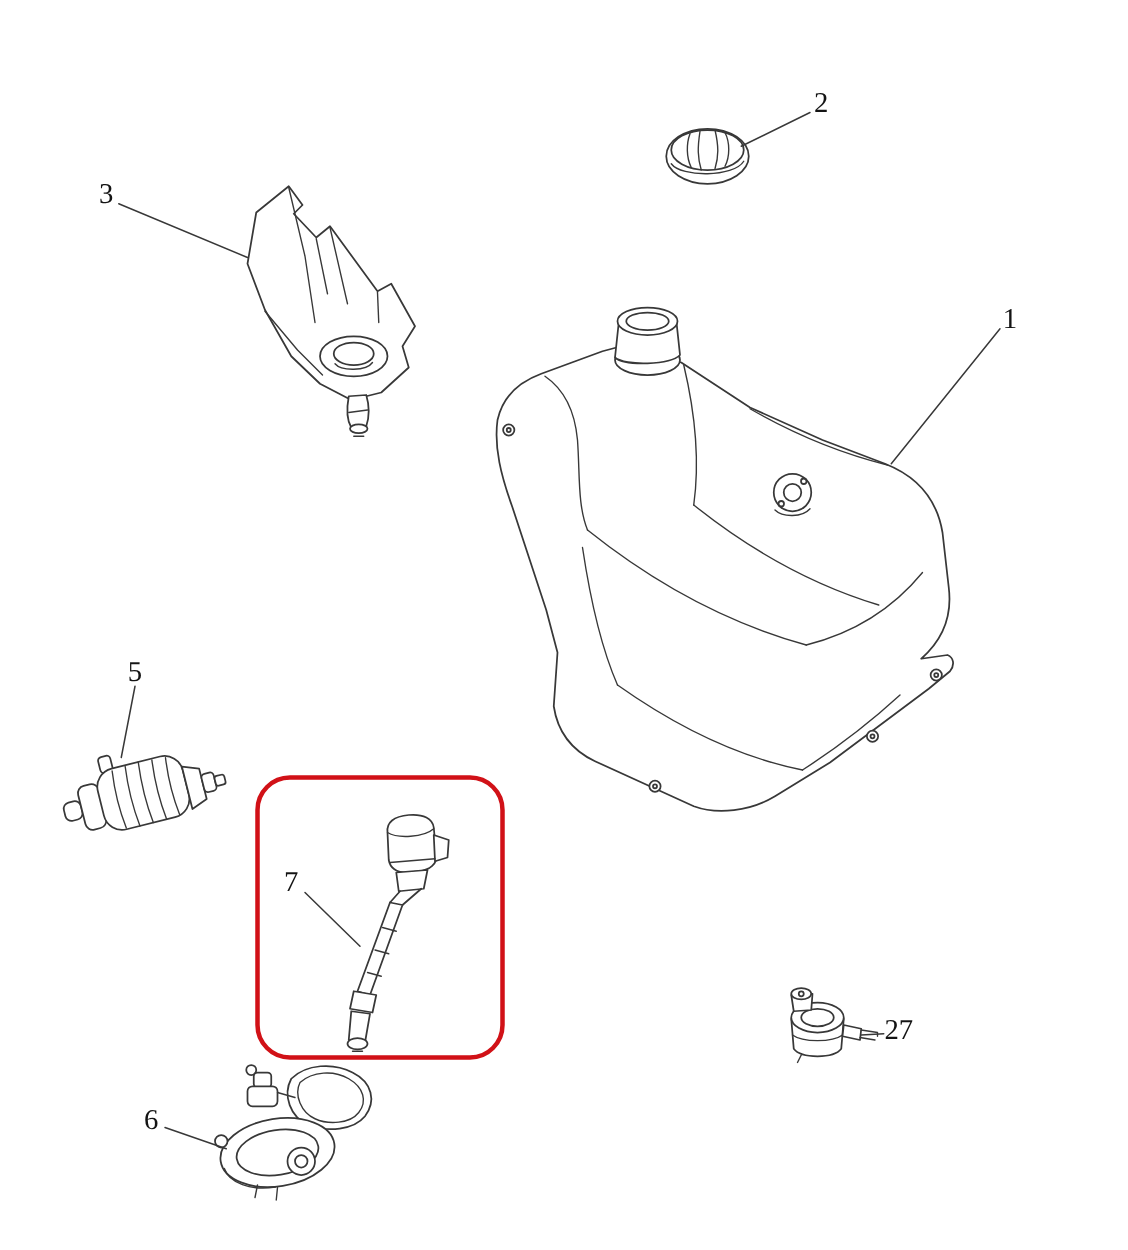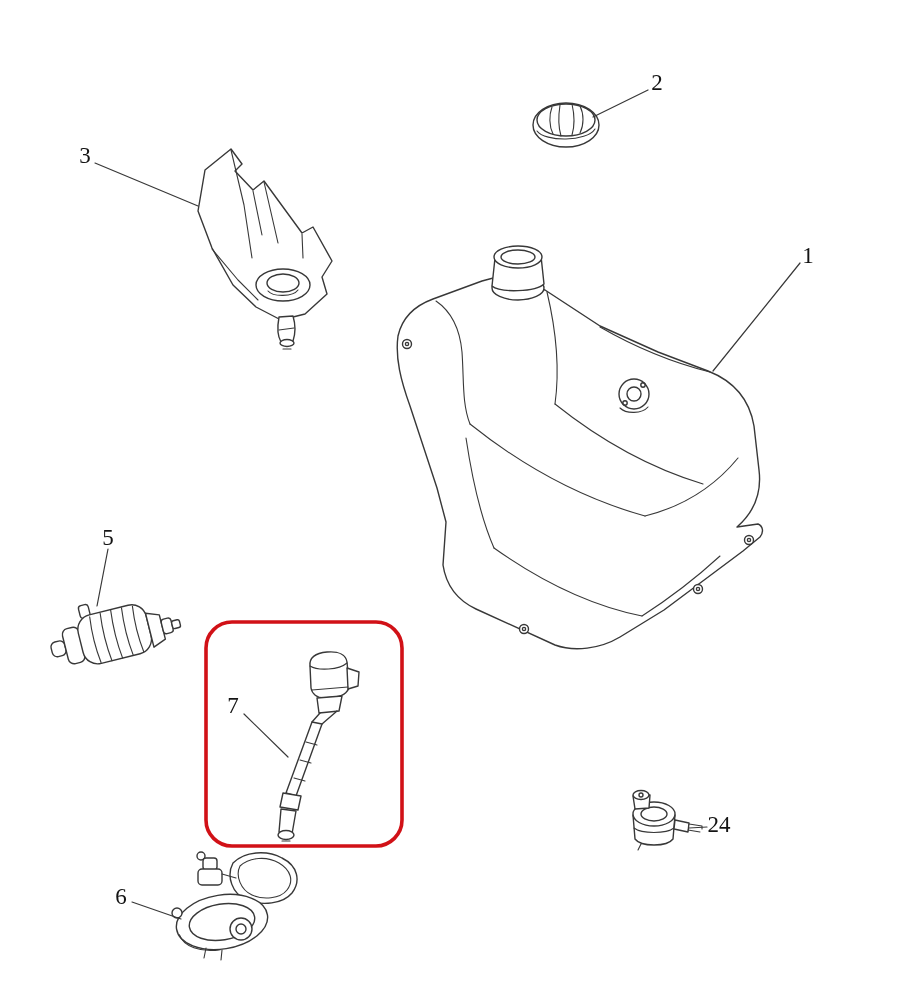--- a/index.html
+++ b/index.html
@@ -162,15 +162,15 @@
       </g>
     </g>
   </svg>
 
   <div class="part-label" style="left:808px; top:255px;">1</div>
   <div class="part-label" style="left:657px; top:82px;">2</div>
   <div class="part-label" style="left:85px;  top:155px;">3</div>
   <div class="part-label" style="left:108px; top:537px;">5</div>
   <div class="part-label" style="left:121px; top:896px;">6</div>
   <div class="part-label" style="left:233px; top:705px;">7</div>
-  <div class="part-label" style="left:719px; top:824px;">24</div>
+  <div class="part-label" style="left:719px; top:824px;">27</div>
 
 </div>
 
 </body></html>

